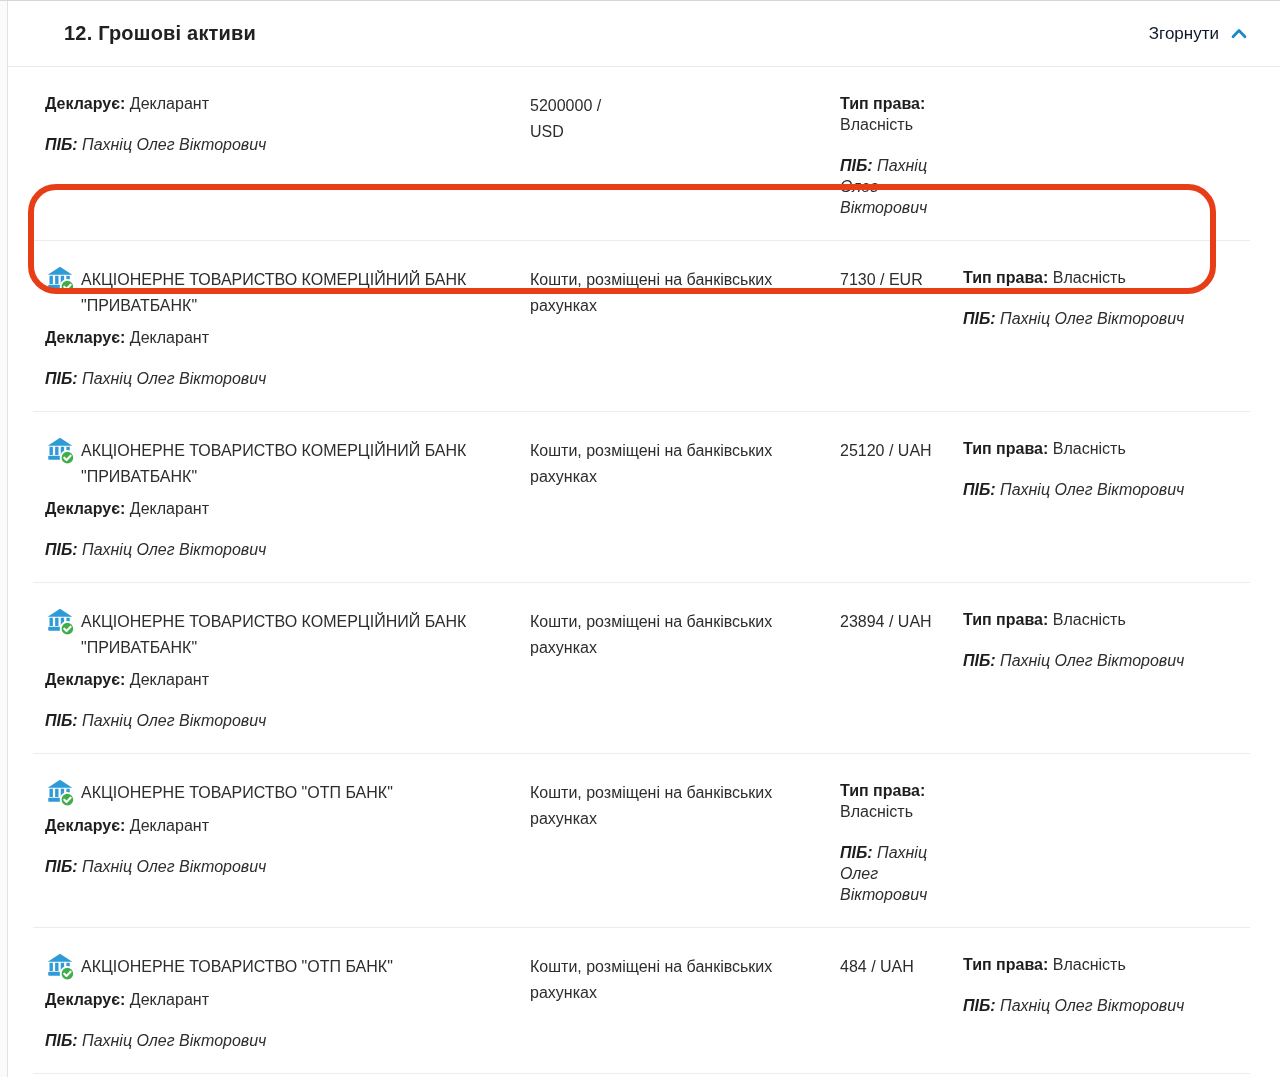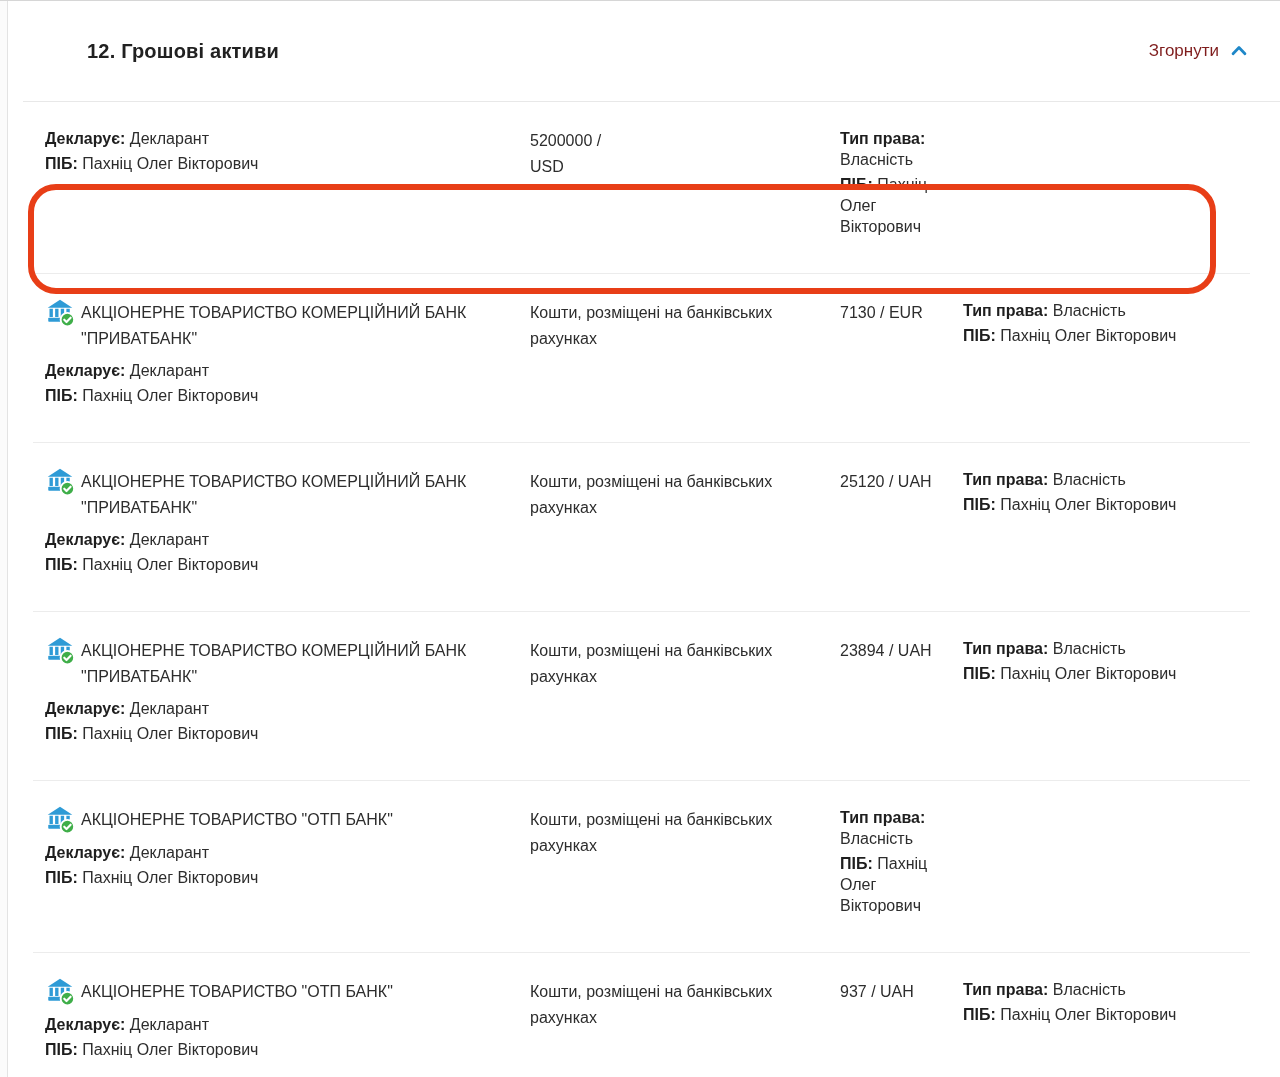--- a/index.html
+++ b/index.html
@@ -15,63 +15,63 @@
   body{
     width:1280px;height:1077px;position:relative;overflow:hidden;
     background:#ffffff;color:var(--text);
     font-family:"Liberation Sans","DejaVu Sans",sans-serif;
     font-size:16px;
   }
   .card{position:absolute;inset:0;border-top:1px solid #d6d6d6;}
   .left-strip{position:absolute;left:0;top:0;bottom:0;width:8px;background:#fbfbfb;border-right:1px solid #e3e3e3;}
 
   .section-header{
-    height:101px;display:flex;align-items:center;justify-content:space-between;
-    padding:0 30px 0 64px;border-bottom:1px solid #e8e8e8;margin-left:23px;
+    height:66px;display:flex;align-items:center;justify-content:space-between;
+    padding:0 30px 0 64px;border-bottom:1px solid #e8e8e8;
   }
   .section-title{margin:0;font-size:20px;font-weight:bold;color:#212121;letter-spacing:.2px;}
   .collapse-link{display:flex;align-items:center;gap:9px;color:var(--blue);font-size:17px;cursor:pointer;text-decoration:none;}
   .collapse-link svg{display:block;}
 
   .table{margin:0 30px 0 33px;}
   .trow-grid{display:grid;grid-template-columns:485px 310px 123px 1fr;padding-left:12px;}
   .thead{
     padding-top:36px;padding-bottom:22px;border-bottom:1px solid var(--divider);
     color:var(--gray);font-size:14.5px;line-height:1.5;
   }
   .trow{
     border-bottom:1px solid var(--divider);
-    padding-top:26px;padding-bottom:36px;line-height:21px;
+    padding-top:26px;padding-bottom:22px;line-height:21px;
   }
   .inst-head{display:flex;gap:6px;margin-bottom:8px;}
   .bank-icon{width:30px;height:30px;flex:none;margin-top:-3px;}
   .bank-icon svg{display:block;width:30px;height:30px;}
   .inst-name{line-height:26px;}
   .col-inst{padding-right:20px;}
-  .kv + .kv{margin-top:4px;}
+  .kv + .kv{margin-top:20px;font-style:italic;}
   .kv b{font-weight:bold;color:var(--label);}
   .col-type{padding-right:40px;line-height:26px;}
   .col-size{line-height:26px;}
   .col-size .size-text{display:inline-block;max-width:100px;}
   .col-right{padding-right:10px;}
 
   .annotation{
     position:absolute;left:28px;top:183px;width:1188px;height:110px;
     border:6px solid var(--red);border-radius:28px;pointer-events:none;
   }
 </style>
 </head>
 <body>
 
 <div class="card">
   <div class="left-strip"></div>
 
   <div class="section-header">
     <h1 class="section-title">12. Грошові активи</h1>
-    <a class="collapse-link" style="color: #7f1d1d;">
+    <a class="collapse-link" style="color: #0f172a;">
       <span>Згорнути</span>
       <span>
         <svg width="22" height="22" viewBox="0 0 24 24">
           <path d="M5.5 15 L12 8.2 L18.5 15" fill="none" stroke="#1E87C8" stroke-width="3" stroke-linecap="round" stroke-linejoin="round"></path>
         </svg>
       </span>
     </a>
   </div>
 
   <div class="table">
@@ -294,21 +294,21 @@
         <b>Декларує:</b>
         <span>Декларант</span>
       </div>
       <div class="kv">
         <b>ПІБ:</b>
         <span>Пахніц Олег Вікторович</span>
       </div>
     </div>
     <div class="col-type">Кошти, розміщені на банківських рахунках</div>
     <div class="col-size">
-      <span class="size-text">937 / UAH</span>
+      <span class="size-text">484 / UAH</span>
     </div>
     <div class="col-right">
       <div class="kv">
         <b>Тип права:</b>
         <span>Власність</span>
       </div>
       <div class="kv">
         <b>ПІБ:</b>
         <span>Пахніц Олег Вікторович</span>
       </div>

